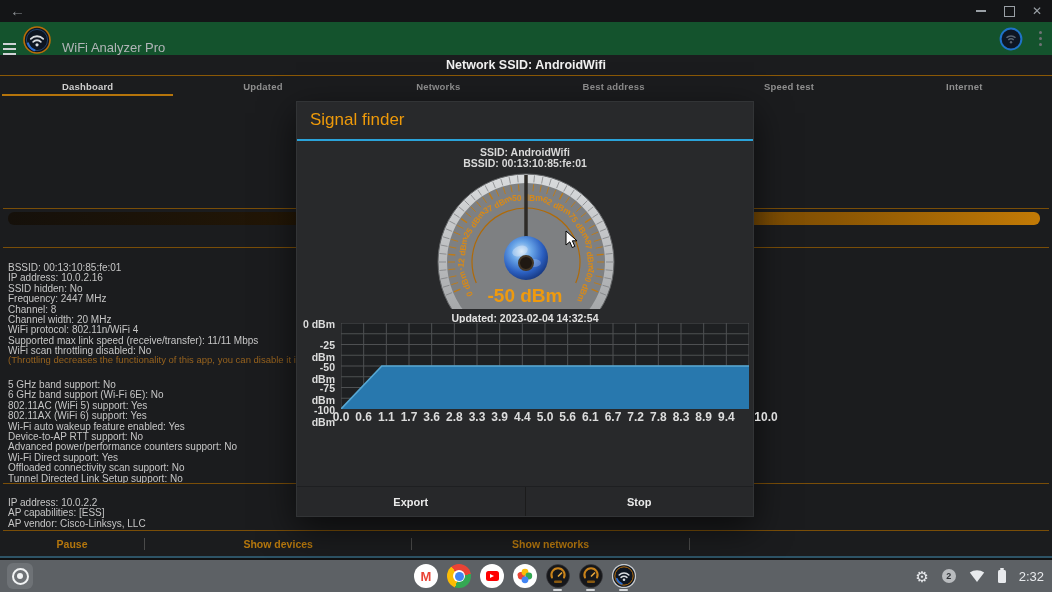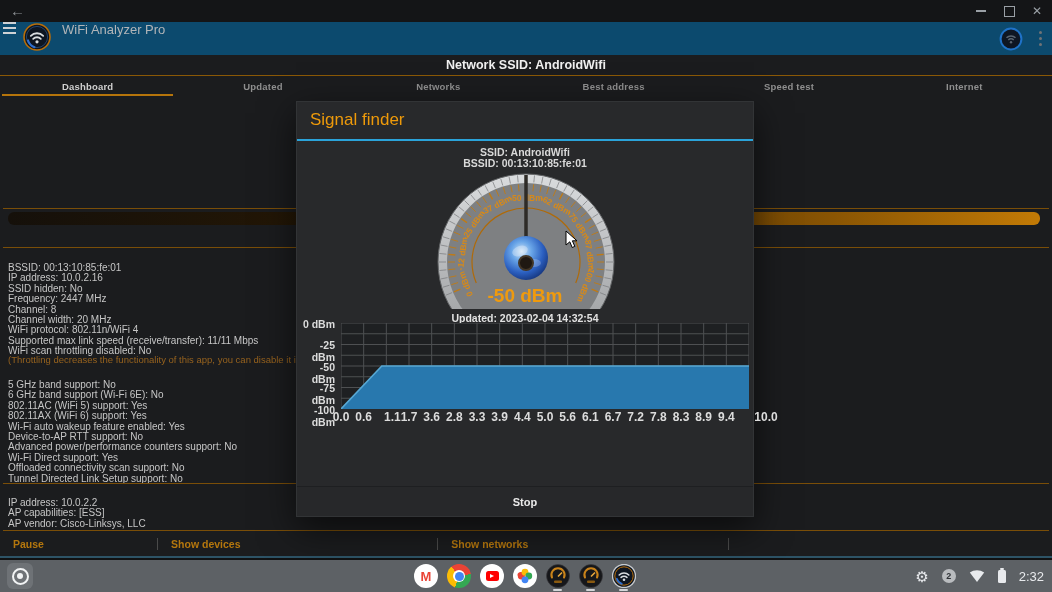--- a/index.html
+++ b/index.html
@@ -7,21 +7,21 @@
           font-family:"Liberation Sans",sans-serif;-webkit-font-smoothing:antialiased;}
   .abs{position:absolute;}
   
   .titlebar{left:0;top:0;width:1052px;height:22px;background:#141517;}
   .back-ic{left:10px;top:2px;color:#8e9296;font-size:15px;line-height:18px;cursor:default;}
   .winctl{right:8px;top:0;height:22px;display:flex;align-items:center;gap:14px;}
   .wc{width:14px;height:14px;display:flex;align-items:center;justify-content:center;color:#9aa0a6;}
   .wc-min{width:10px;height:2px;background:#9aa0a6;}
   .wc-max{width:9px;height:9px;border:1.5px solid #9aa0a6;}
   .wc-close{font-size:12px;line-height:12px;color:#9aa0a6;}
-  .toolbar{left:0;top:22px;width:1052px;height:33px;background:#0c4a6e;display:flex;align-items:flex-start;}
+  .toolbar{left:0;top:22px;width:1052px;height:33px;background:#14532d;display:flex;align-items:flex-end;}
   .hamb{width:13px;margin-left:3px;display:flex;flex-direction:column;gap:3px;}
   .hamb i{display:block;height:2px;background:#cfd2d5;}
   .app-title{color:#b2b5b8;font-size:13px;margin-left:10px;}
   .tb-right{position:absolute;right:6px;top:0;height:33px;display:flex;align-items:center;gap:16px;}
   .dots{display:flex;flex-direction:column;gap:3px;margin-right:4px;}
   .dots i{width:3px;height:3px;border-radius:50%;background:#707376;}
   
   .content{left:0;top:55px;width:1052px;height:501px;background:#1b1c1e;}
   .bottomline{left:0;top:556px;width:1052px;height:2px;background:#2d5366;}
   .nethdr{left:0;top:3px;width:1052px;text-align:center;color:#f0f0f0;font-weight:bold;font-size:12.5px;}
@@ -31,21 +31,21 @@
        color:#8f8f8f;position:relative;letter-spacing:.2px;}
   .tab.active{color:#d0d0d0;}
   .tab.active::after{content:"";position:absolute;left:2px;right:2px;bottom:0;height:2px;background:#b5740b;}
   .odiv{left:3px;width:1046px;height:1px;background:#7a4e08;}
   .sigbar{left:8px;top:157px;width:1032px;height:13px;border-radius:6px;
           background:linear-gradient(90deg,#15100a 0%,#241705 30%,#4a2e04 55%,#8a5503 80%,#c27a06 100%);}
   .iline{height:10.4px;font-size:10px;color:#c6c6c6;white-space:nowrap;}
   .note{font-size:9.5px;color:#96621e;white-space:nowrap;}
   .ap-title{left:0;width:1052px;text-align:center;color:#a0a0a0;font-weight:bold;font-size:10.5px;}
   .actions{left:0;top:478px;width:1052px;height:21px;display:flex;align-items:center;}
-  .action{color:#b5770d;font-weight:bold;font-size:10.5px;text-align:left;padding-left:13px;}
+  .action{color:#b5770d;font-weight:bold;font-size:10.5px;text-align:center;}
   .vdiv{width:1px;height:12px;background:#4a4a4a;}
   
   .dialog{left:296px;top:101px;width:458px;height:416px;background:#28292b;
           box-shadow:0 12px 34px rgba(0,0,0,.6);border:1px solid #323436;box-sizing:border-box;}
   .dlg-title{left:13px;top:8px;color:#ee9a0a;font-size:17px;}
   .dlg-rule{left:0;top:37px;width:100%;height:2px;background:#2ba3da;}
   .dlg-ssid{left:0;top:44px;width:100%;text-align:center;color:#d9d9d9;font-size:10.5px;font-weight:bold;}
   .dlg-bssid{left:0;top:55px;width:100%;text-align:center;color:#d9d9d9;font-size:10.5px;font-weight:bold;}
   .gval{left:0;top:183px;width:100%;text-align:center;color:#ef9a0e;font-size:19px;font-weight:bold;}
   .updated{left:0;top:210px;width:100%;text-align:center;color:#e2e2e2;font-size:10.5px;font-weight:bold;}
@@ -367,40 +367,41 @@
           <line x1="0" y1="64.5" x2="408" y2="64.5" stroke="#4e5052" stroke-width="1"></line>
           <line x1="0" y1="75.25" x2="408" y2="75.25" stroke="#4e5052" stroke-width="1"></line>
           <line x1="0" y1="86" x2="408" y2="86" stroke="#4e5052" stroke-width="1"></line>
           <polygon points="0,86 40.800000000000004,43 408,43 408,86 0,86" fill="#2878ae"></polygon>
           <polyline points="0,86 40.800000000000004,43 408,43" fill="none" stroke="#57a8d4" stroke-width="1.6"></polyline>
         </svg>
     </div>
     <div class="abs xlabels" id="xlabels">
         <span style="left: -13px;">0.0</span>
         <span style="left: 9.66667px;">0.6</span>
-        <span style="left: 32.3333px; margin-left: 6px;">1.1</span>
+        <span style="left: 32.3333px;">1.1</span>
         <span style="left: 55px;">1.7</span>
         <span style="left: 77.6667px;">3.6</span>
         <span style="left: 100.333px;">2.8</span>
         <span style="left: 123px;">3.3</span>
         <span style="left: 145.667px;">3.9</span>
         <span style="left: 168.333px;">4.4</span>
         <span style="left: 191px;">5.0</span>
         <span style="left: 213.667px;">5.6</span>
         <span style="left: 236.333px;">6.1</span>
         <span style="left: 259px;">6.7</span>
         <span style="left: 281.667px;">7.2</span>
         <span style="left: 304.333px;">7.8</span>
         <span style="left: 327px;">8.3</span>
         <span style="left: 349.667px;">8.9</span>
         <span style="left: 372.333px;">9.4</span>
         <span style="left: 412px;">10.0</span>
       </div>
 
     <div class="abs dlg-btns">
+      <div class="dlg-btn">Export</div>
       <div class="dlg-btn">Stop</div>
     </div>
   </div>
 
   <svg class="abs" style="left:565px;top:230px" width="14" height="20" viewBox="0 0 14 20">
     <path d="M1 1 L1 15 L4.8 11.8 L7.2 17.5 L9.8 16.4 L7.4 10.8 L12 10.8 Z" fill="#ffffff" stroke="#000000" stroke-width="1"></path>
   </svg>
 
   <div class="abs taskbar">
     <div class="abs launcher">

